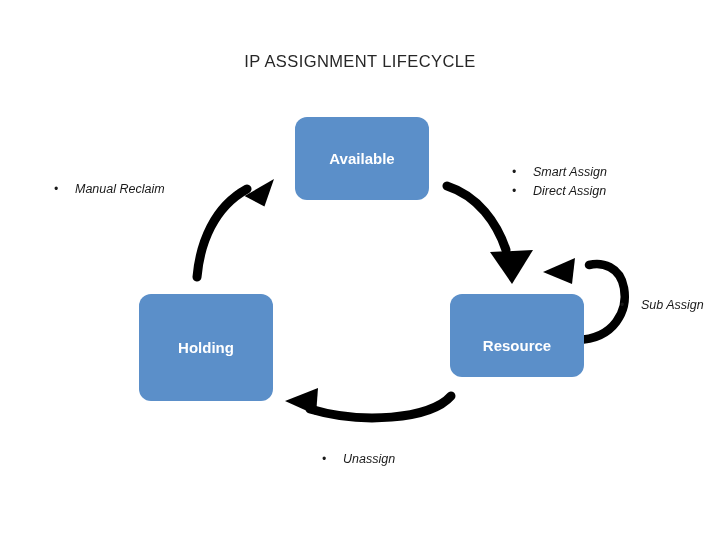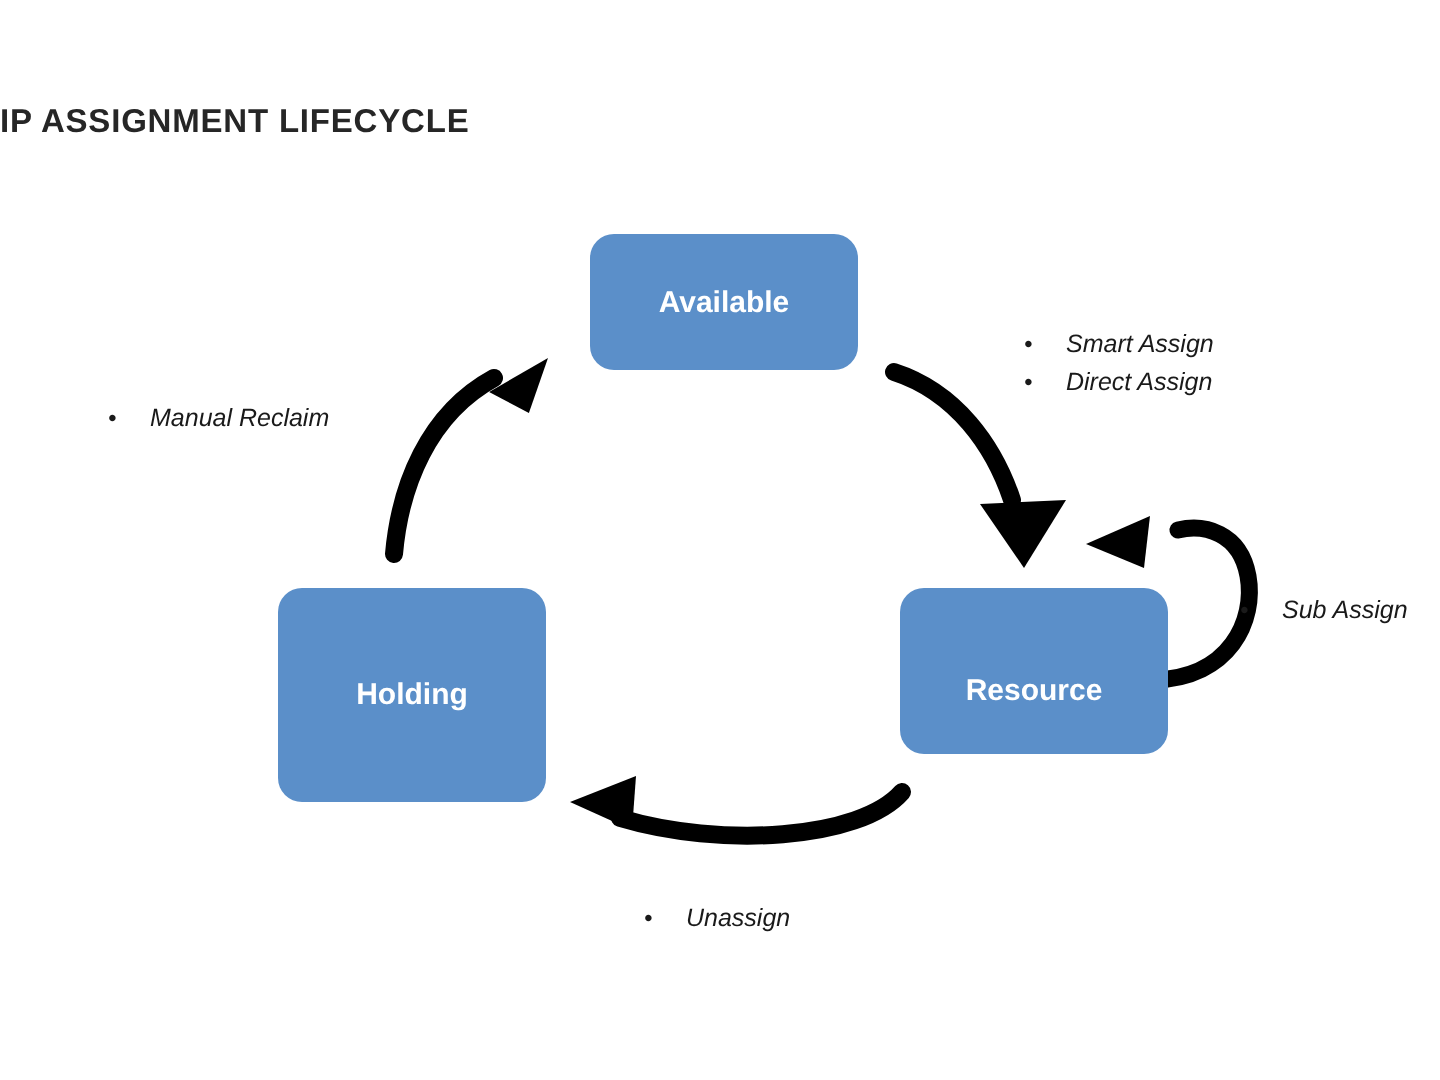--- a/index.html
+++ b/index.html
@@ -21,22 +21,23 @@
     top: 0;
     width: 720px;
     height: 540px;
     background: #ffffff;
   }
   #title {
     position: absolute;
     left: 0;
     top: 52px;
     width: 720px;
+    text-align: center;
     font-size: 16.5px;
-    font-weight: 700;
+    font-weight: 400;
     letter-spacing: 0.4px;
     color: #262626;
     white-space: nowrap;
   }
   .node {
     position: absolute;
     border-radius: 12px;
     background: #5b8fc9;
     color: #ffffff;
     font-weight: bold;
@@ -46,21 +47,21 @@
     align-items: center;
     justify-content: center;
     text-align: center;
     box-sizing: border-box;
     padding: 4px 6px;
   }
   #node-available {
     left: 295px;
     top: 117px;
     width: 134px;
-    height: 68px;
+    height: 83px;
   }
   #node-holding {
     left: 139px;
     top: 294px;
     width: 134px;
     height: 107px;
   }
   #node-assigned {
     left: 450px;
     top: 294px;
@@ -88,21 +89,20 @@
     content: "\2022";
     position: absolute;
     left: 4px;
     top: -0.5px;
     font-size: 12px;
     color: #1a1a1a;
   }
   #list-reclaim {
     left: 50px;
     top: 180px;
-    margin-top: 20px;
   }
   #list-assign {
     left: 508px;
     top: 163px;
   }
   #list-subassign {
     left: 616px;
     top: 252px;
     margin-top: 44px;
   }

